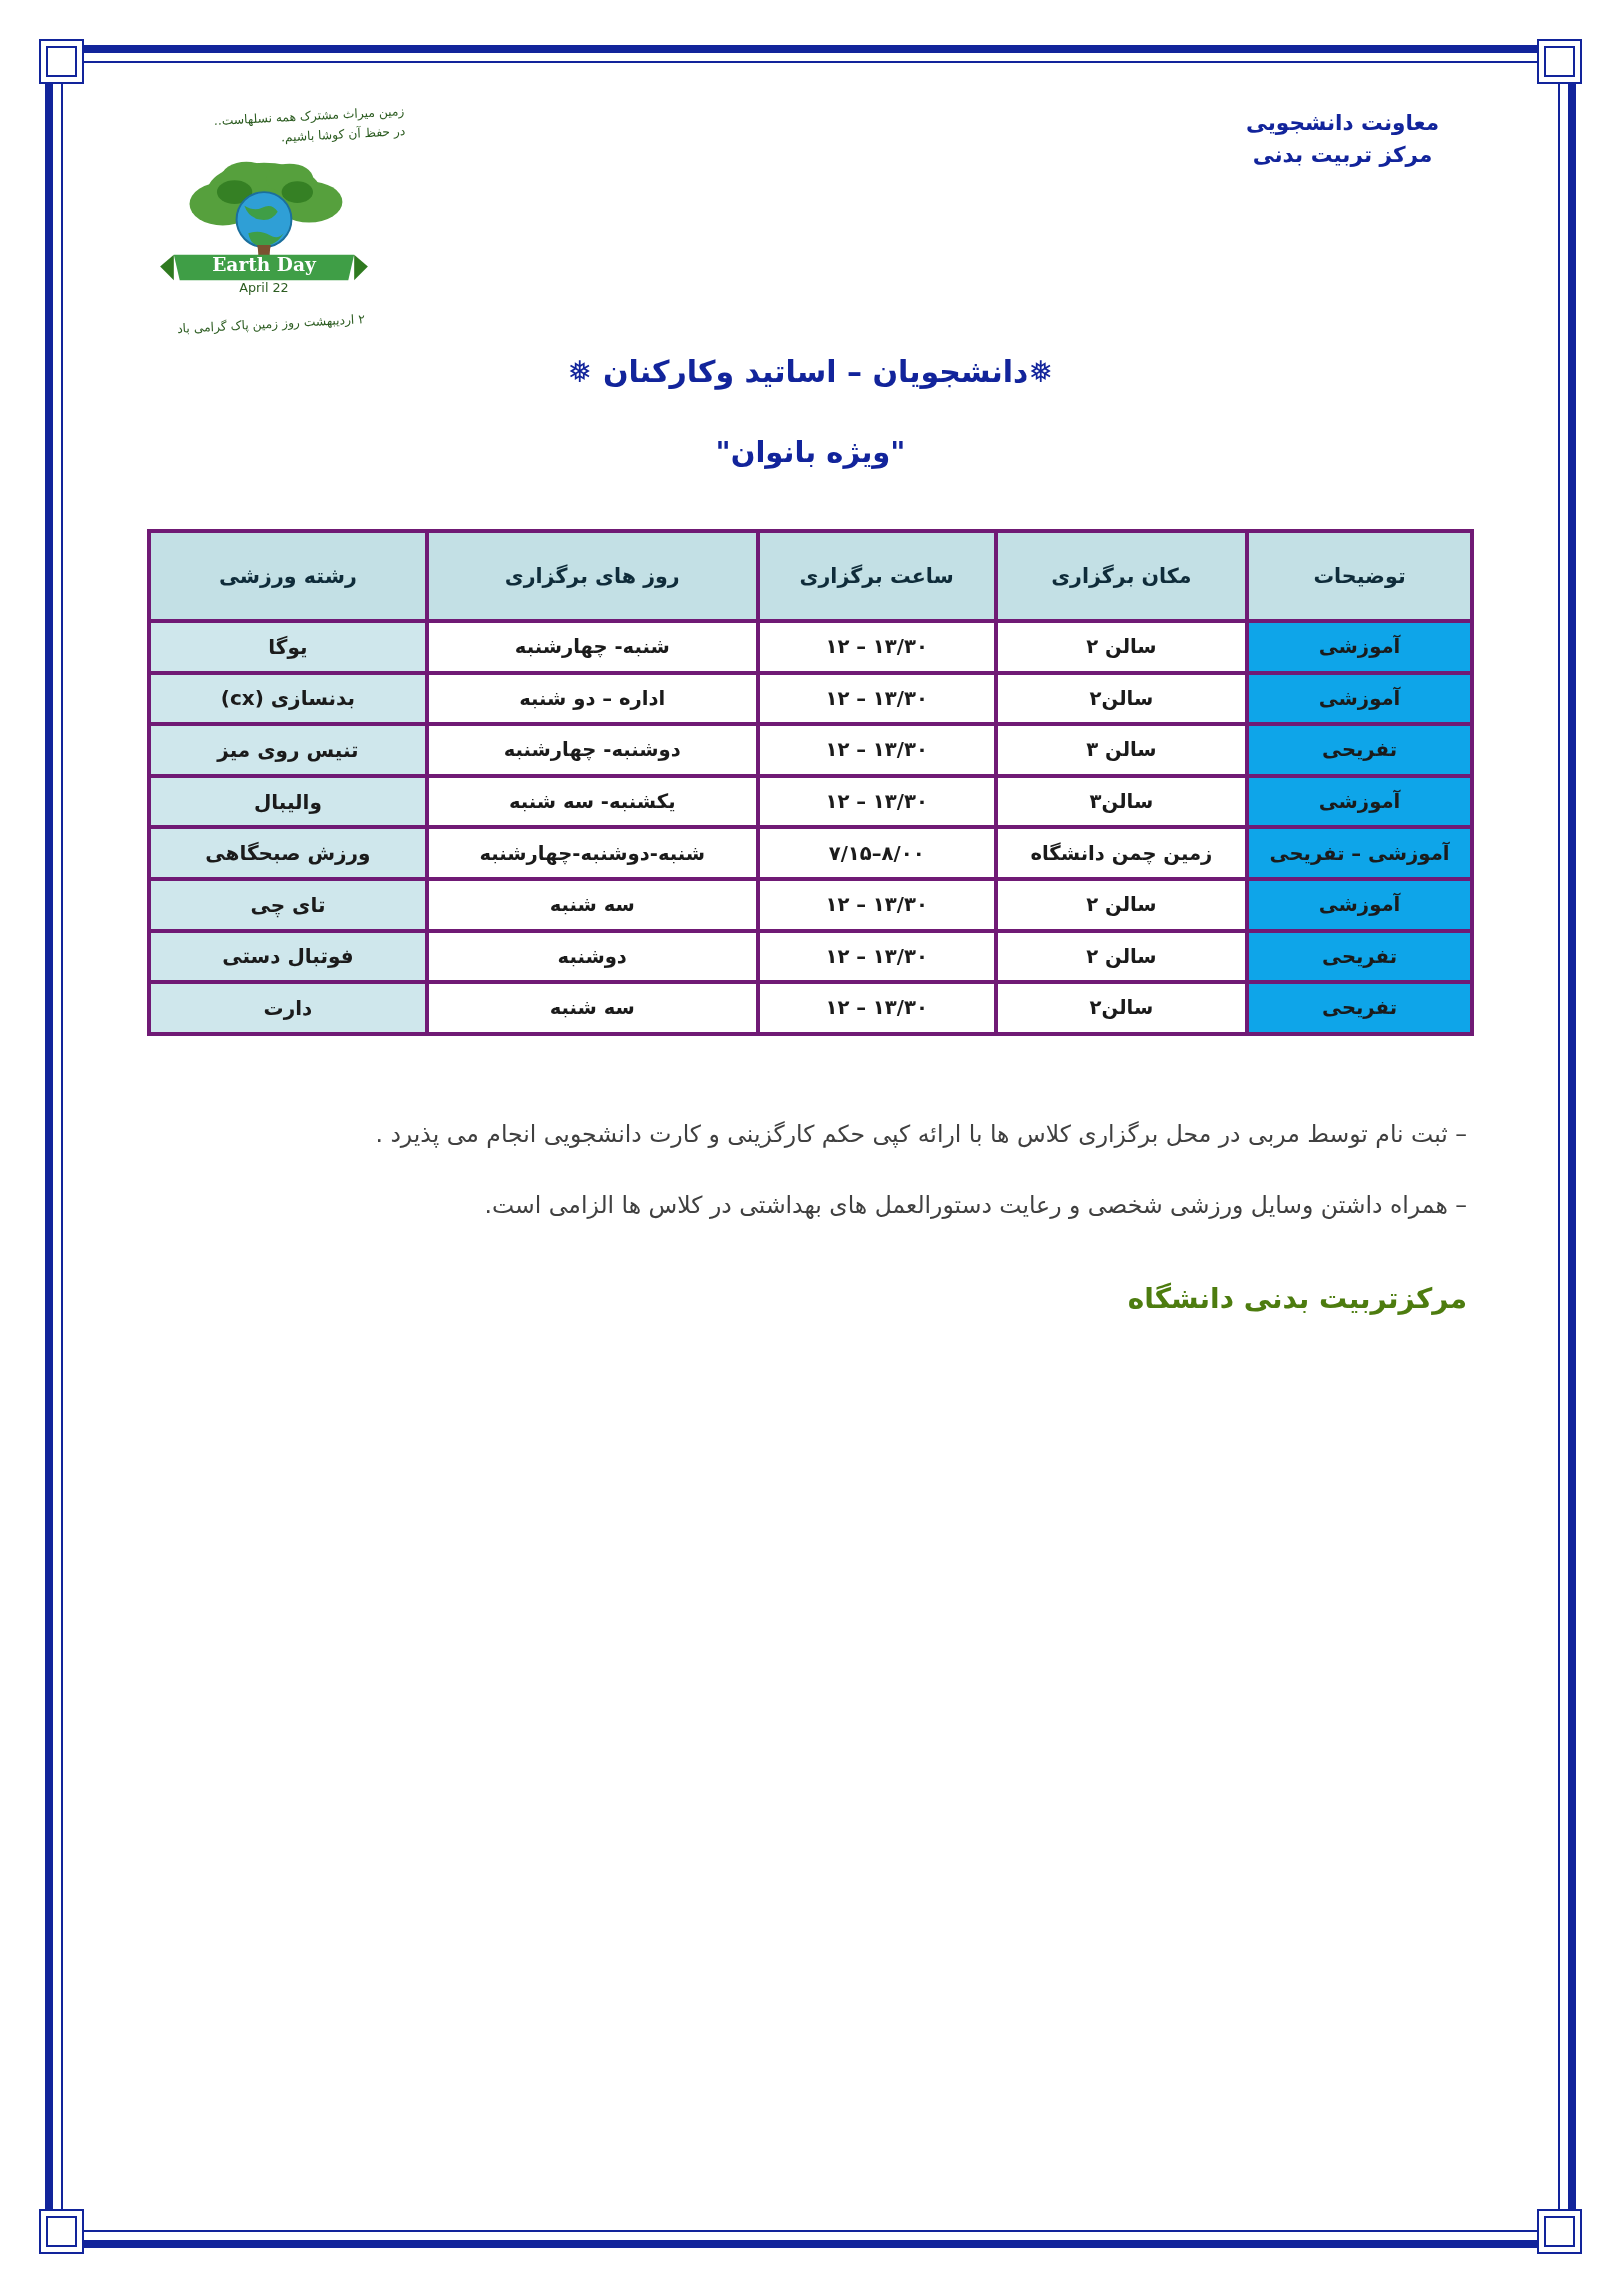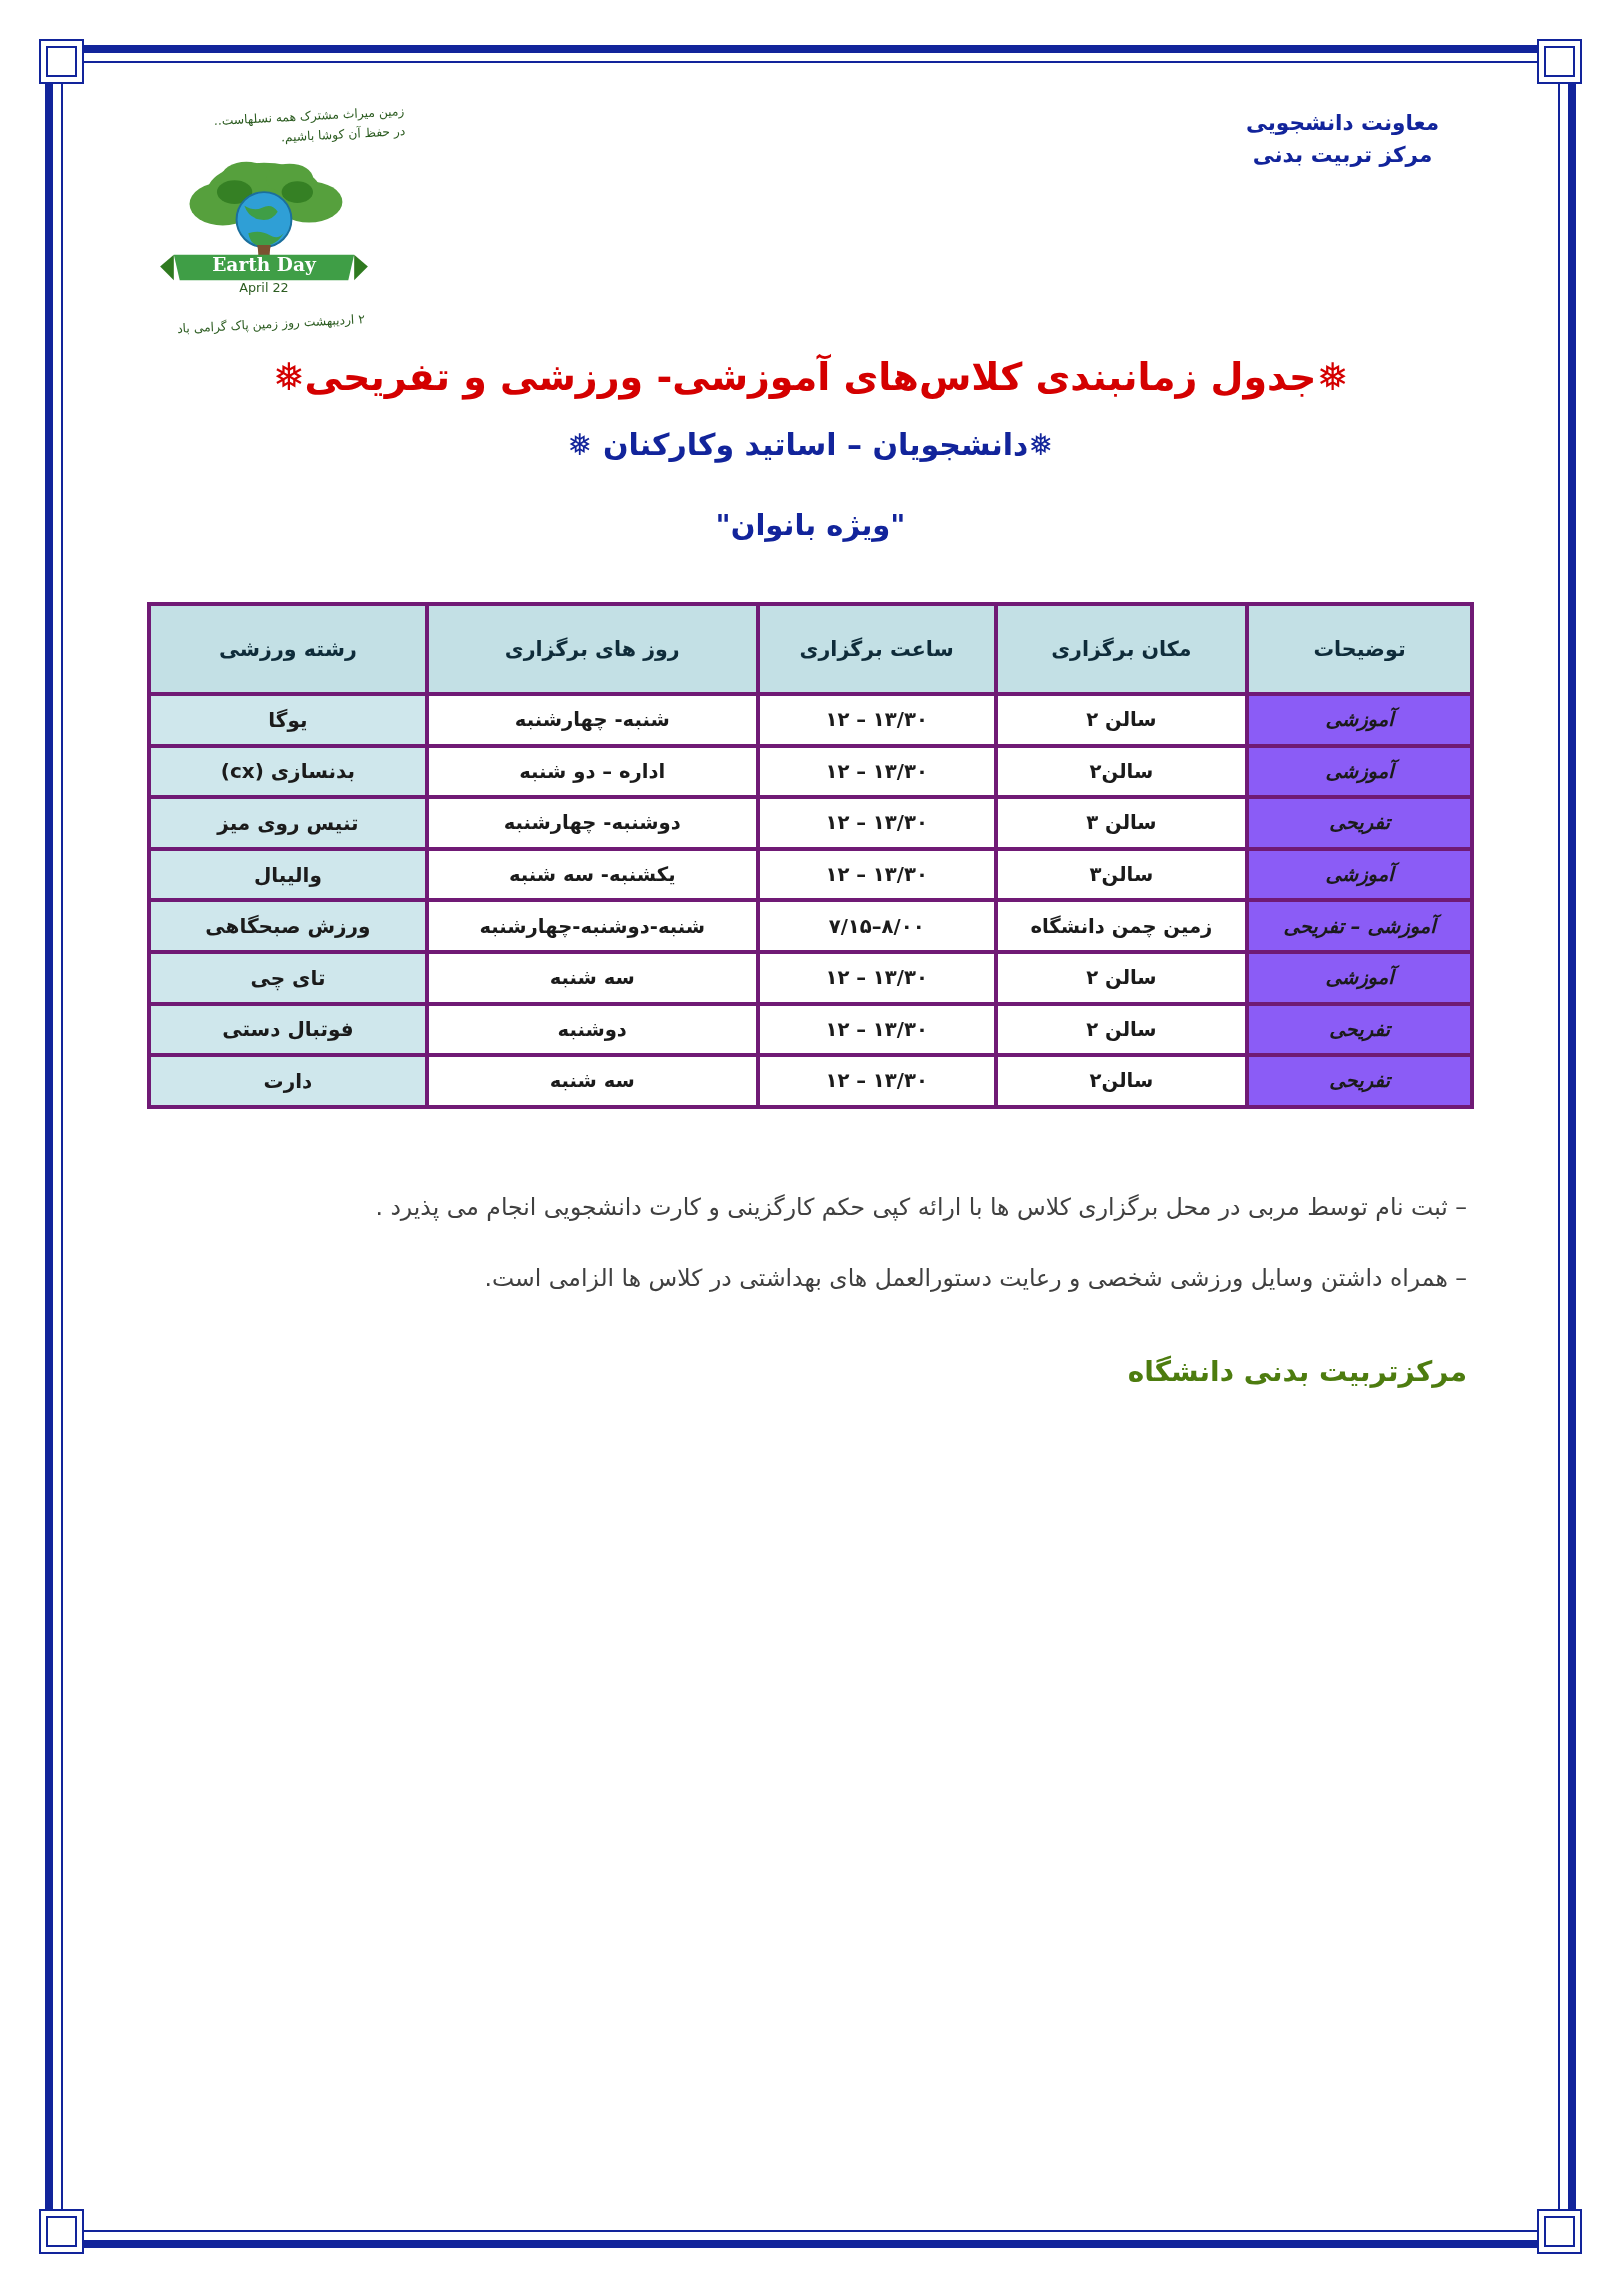--- a/index.html
+++ b/index.html
@@ -191,22 +191,21 @@
   table.schedule td.c-sport {
     background: #cfe7ec;
     font-size: 20px;
   }
   table.schedule td.c-days,
   table.schedule td.c-time,
   table.schedule td.c-place {
     background: #ffffff;
   }
   table.schedule td.c-note {
-    background: #8b5cf6;
-    font-style: italic;
+    background: #0ea5e9;
   }
   .col-note  { width: 17%; }
   .col-place { width: 19%; }
   .col-time  { width: 18%; }
   .col-days  { width: 25%; }
   .col-sport { width: 21%; }
 
   
   .notes {
     margin: 76px 76px 0 76px;
@@ -287,21 +286,20 @@
             <path d="M242 108 L256 120 L242 134 Z" fill="#2f7a20"></path>
             <text x="150" y="124" text-anchor="middle" font-family="'DejaVu Serif',serif" font-size="19" font-weight="bold" fill="#ffffff">Earth Day</text>
             <text x="150" y="146" text-anchor="middle" font-family="'DejaVu Sans',sans-serif" font-size="13" fill="#2d5d22">April 22</text>
           </svg>
         </div>
         <div class="ed-text-bottom">۲ اردیبهشت  روز زمین پاک گرامی باد</div>
       </div>
     </div>
 
     <div class="titles">
-      <div class="title-1">❅جدول زمانبندی کلاس‌های آموزشی- ورزشی و تفریحی❅</div>
       <div class="title-2">❅دانشجویان – اساتید وکارکنان ❅</div>
       <div class="title-3">"ویژه بانوان"</div>
     </div>
 
     <div class="table-wrap">
       <table class="schedule">
         <colgroup>
           <col class="col-note">
             <col class="col-place">
             <col class="col-time">

